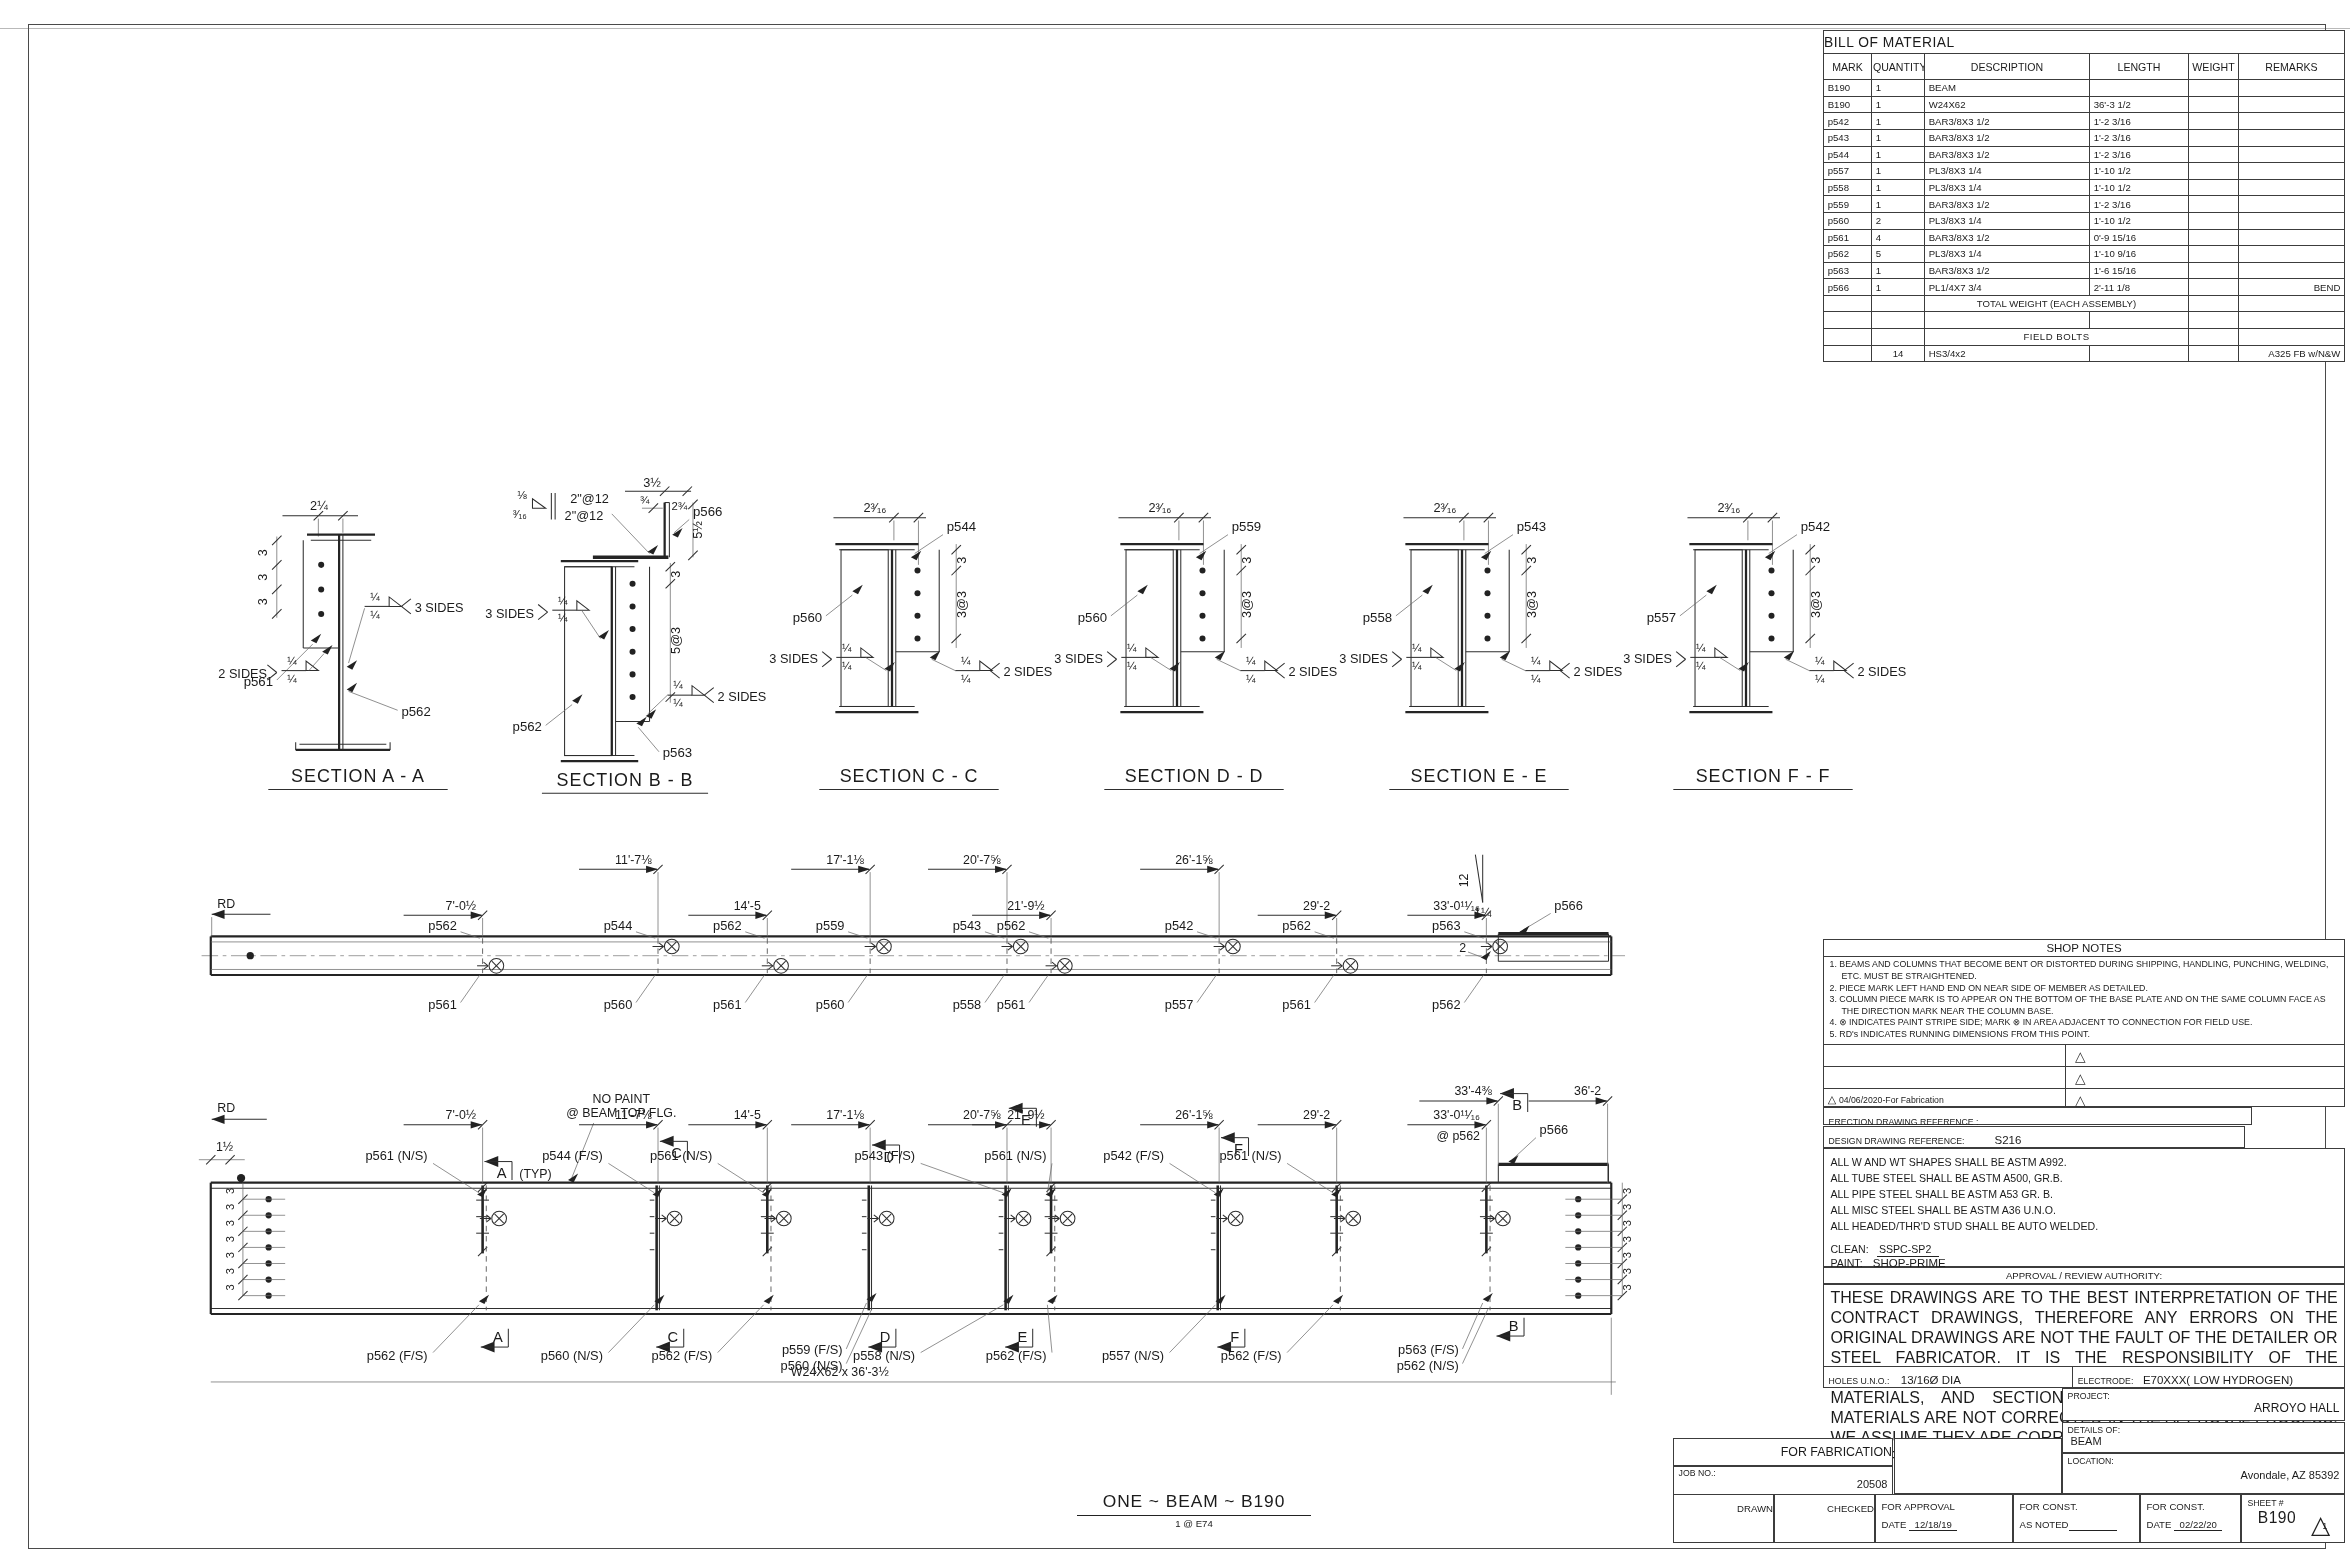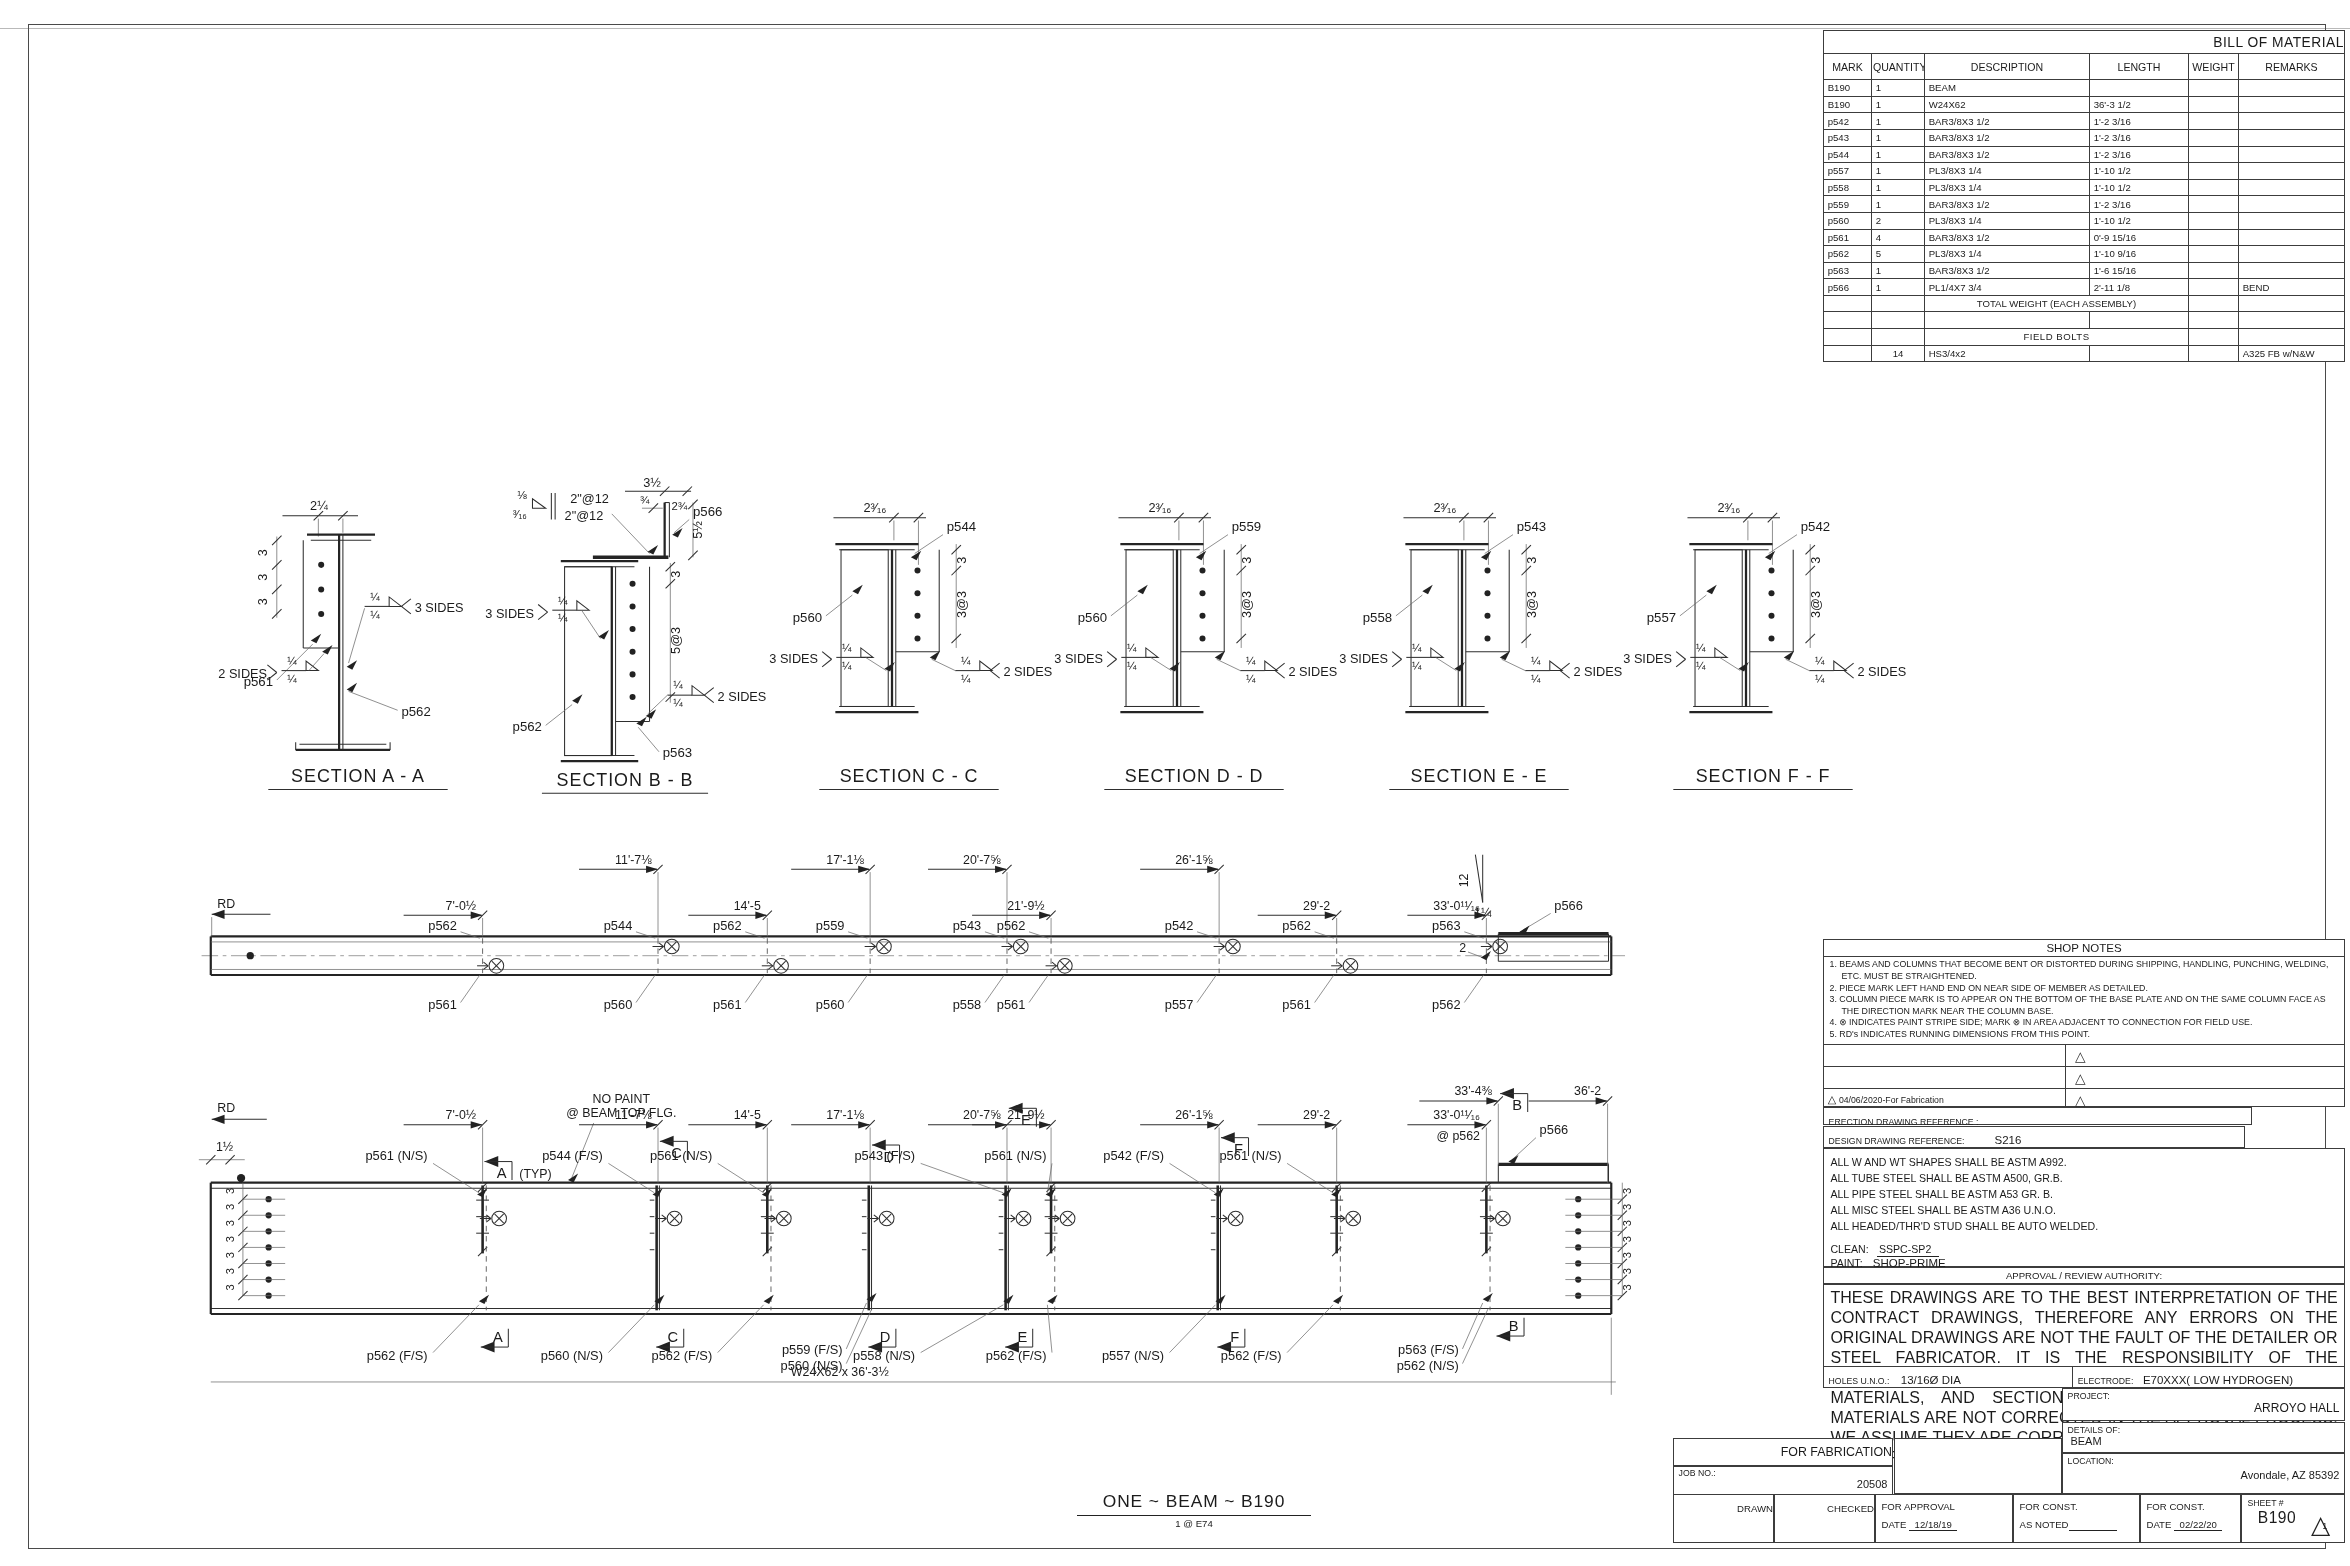--- a/index.html
+++ b/index.html
@@ -2,28 +2,28 @@
 <html style="font-size:14.7px"><head>
 <meta charset="utf-8">
 <style>
   html,body{margin:0;padding:0;background:#fff;}
   body{width:2351px;height:1567px;position:relative;font-family:"Liberation Sans",sans-serif;color:#1b1b1b;overflow:hidden;}
   .topline{position:absolute;left:0;top:27.5px;width:2351px;height:1.8px;background:#b9b9b9;}
   .frame{position:absolute;left:27.5px;top:24px;width:2296px;height:1523px;border:1.4px solid #4a4a4a;}
   .abs{position:absolute;box-sizing:border-box;}
   
   .bom-wrap{left:1823px;top:30px;width:522px;background:#fff;}
-  .bom-title{border:0.9px solid #3c3c3c;border-bottom:none;text-align:right;font-size:13.8px;padding:3.7px 0;letter-spacing:0.5px;}
+  .bom-title{border:0.9px solid #3c3c3c;border-bottom:none;text-align:left;font-size:13.8px;padding:3.7px 0;letter-spacing:0.5px;}
   table.bom{border-collapse:collapse;table-layout:fixed;width:522px;}
   table.bom th,table.bom td{border:0.9px solid #3c3c3c;font-weight:normal;overflow:hidden;white-space:nowrap;}
   table.bom th{font-size:10.6px;text-align:center;padding:6.4px 0.9px;}
   table.bom td{font-size:9.6px;height:15.6px;padding:0 3.7px;}
   td.ctr{text-align:center;}
   td.big{font-size:12px;text-align:center;letter-spacing:0.5px;}
-  td.sm{font-size:7.8px;text-align:left;}
+  td.sm{font-size:7.8px;text-align:right;}
   
   .panelbox{border:0.9px solid #3c3c3c;background:#fff;}
   .sn-title{text-align:center;font-size:11.5px;border-bottom:0.9px solid #3c3c3c;padding:1.8px 0;}
   .sn-items{padding:2.8px 5.5px 0 5.5px;}
   .sn-item{font-size:8.8px;line-height:11.6px;padding-left:12px;text-indent:-12px;}
   .rev-row{display:flex;border-bottom:0.9px solid #3c3c3c;height:21px;align-items:center;}
   .rev-row:last-child{border-bottom:none;}
   .rev-left{width:237px;border-right:0.9px solid #3c3c3c;height:100%;font-size:8.7px;display:flex;align-items:center;padding-left:3.7px;}
   .rev-right{flex:1;font-size:13.8px;color:#333;padding-left:9.2px;}
   .mini-tri{font-size:11px;margin-right:2.8px;}

